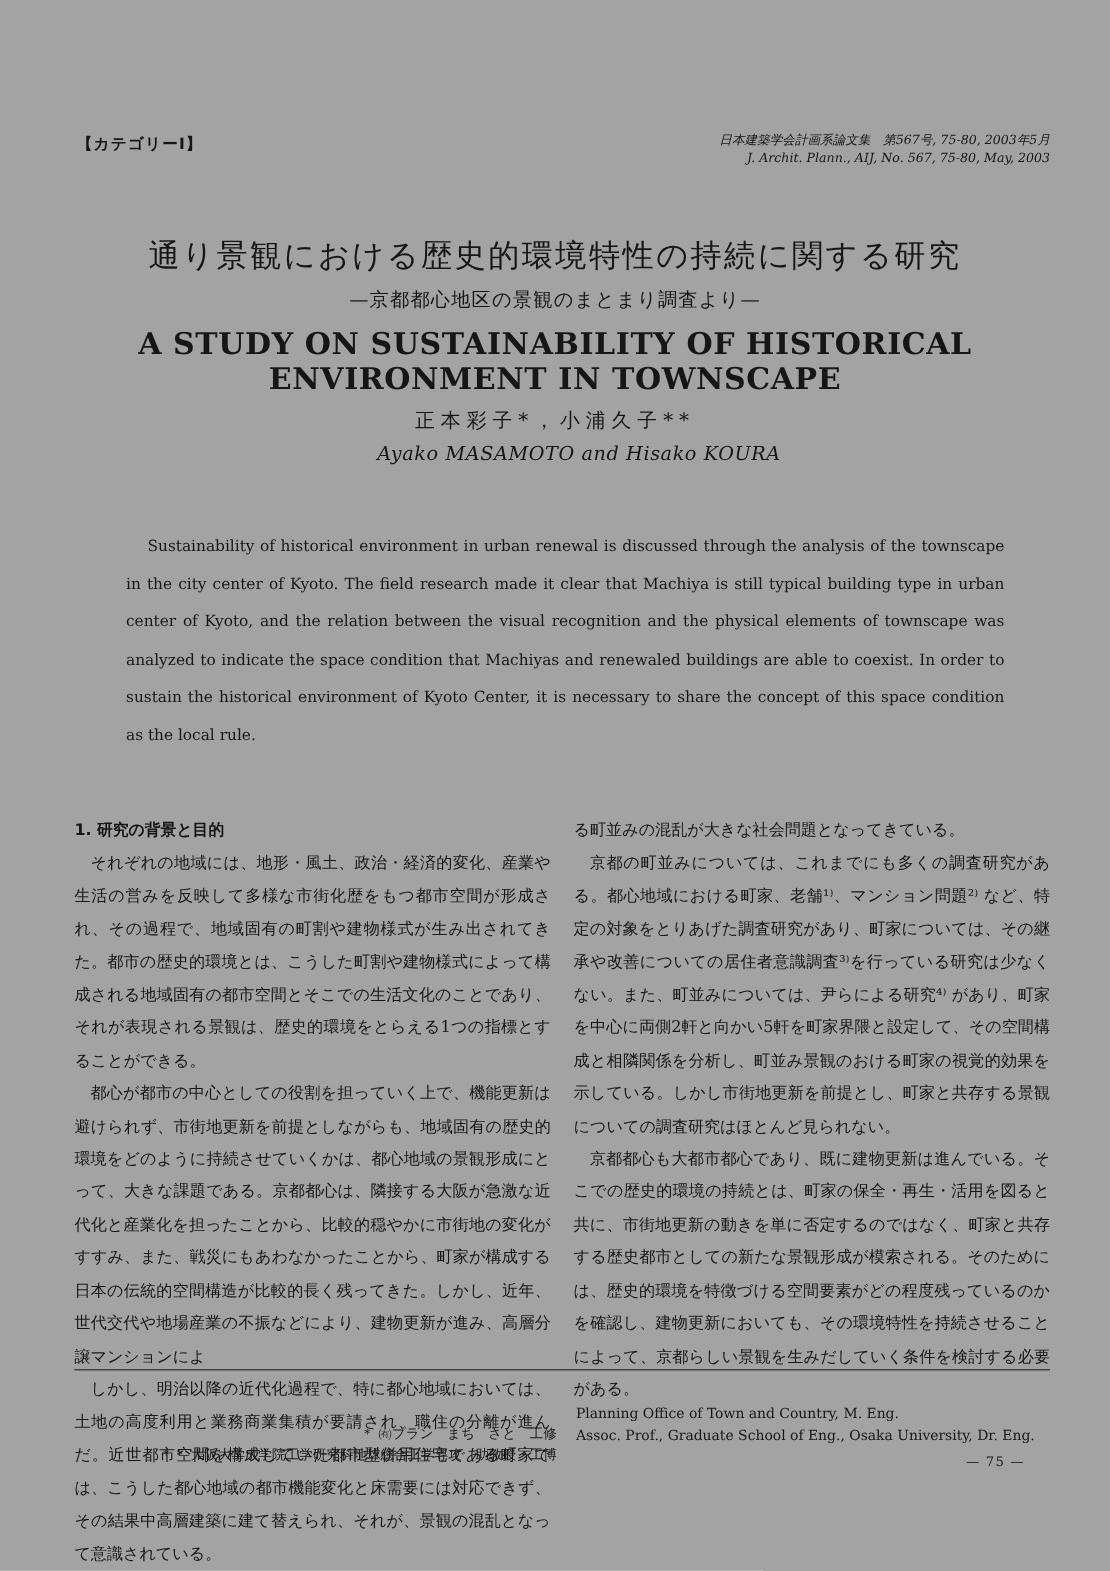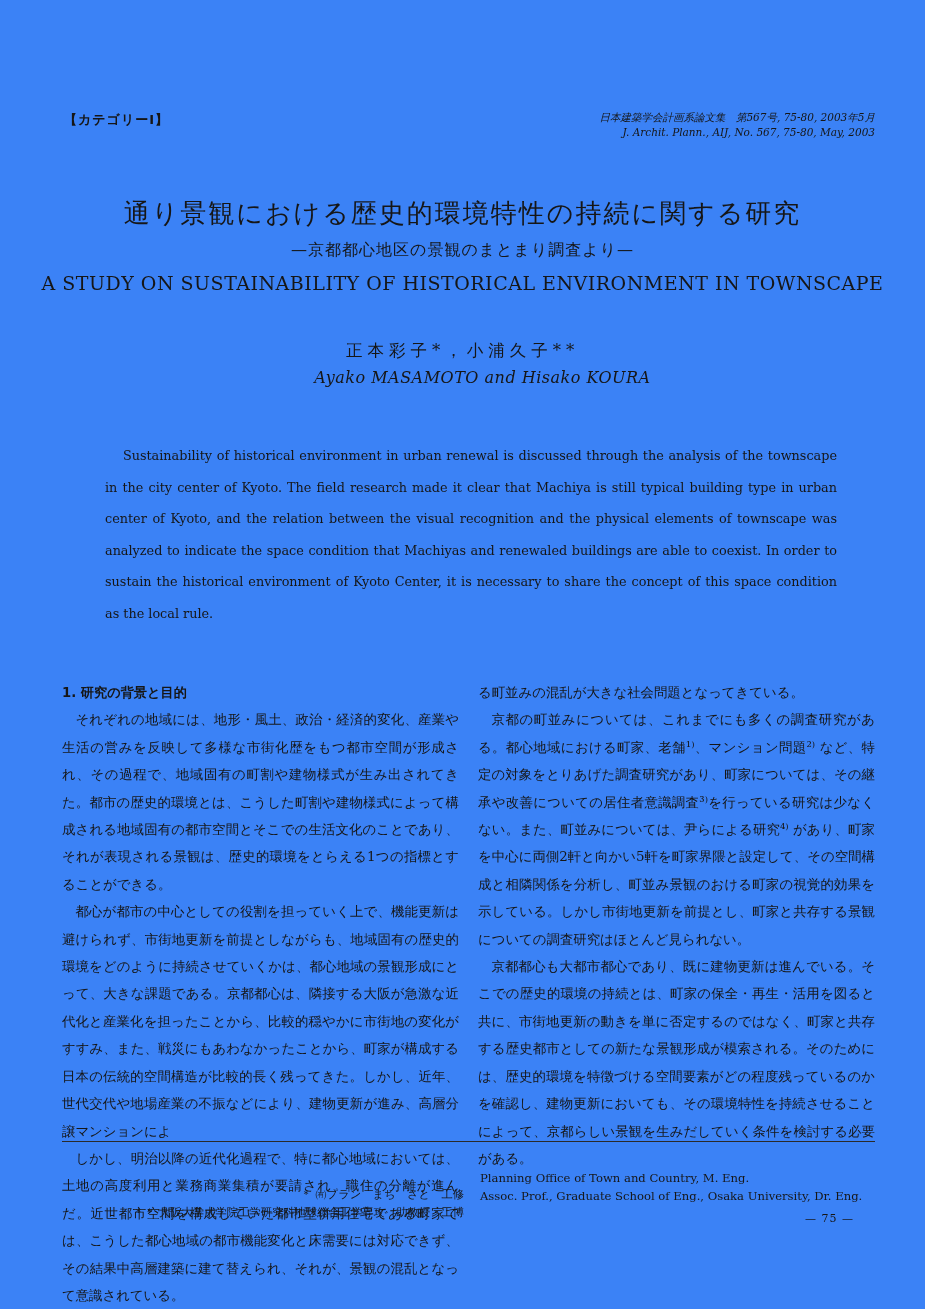--- a/index.html
+++ b/index.html
@@ -1,39 +1,39 @@
 <!DOCTYPE html>
 <html><head>
 <meta charset="utf-8">
 <style>
   html, body { margin:0; padding:0; background:#d9d9d9; }
   .page {
     position:relative;
     width:925px; height:1309px;
     margin:0 auto;
-    background:#3b82f6;
+    background:#a3a3a3;
     color:#161616;
     font-family:"DejaVu Serif", serif;
     overflow:hidden;
   }
   
   .header-category {
     position:absolute; left:64px; top:111px;
     font-family:"DejaVu Sans", sans-serif;
     font-size:13px; font-weight:600; letter-spacing:1px;
   }
   .header-journal {
     position:absolute; right:50px; top:110px;
     text-align:right; font-size:10.5px; line-height:14.5px;font-style:italic;
   }
   
   .cline { position:absolute; left:0; right:0; text-align:center; }
   .title-jp   { top:196px; font-size:26px; letter-spacing:2px; }
   .subtitle-jp{ top:240px; font-size:16px; letter-spacing:1px; }
-  .title-en   { top:272px; font-size:19px; letter-spacing:0.5px; }
+  .title-en   { top:272px; font-size:25px; letter-spacing:0.5px;font-weight:bold; }
   .subtitle-en{ top:301px; font-size:14.5px; }
   .authors-jp { top:340px; font-size:16.5px; letter-spacing:5px; }
   .authors-en { top:368px; font-size:16px; font-style:italic; letter-spacing:0.5px;padding-left:40px; }
   
   .abstract {
     position:absolute; left:105px; width:732px; top:440px;
     font-size:12.8px; line-height:31.5px;
     text-align:justify;
   }
   .abstract p { margin:0; text-indent:1.4em; }

